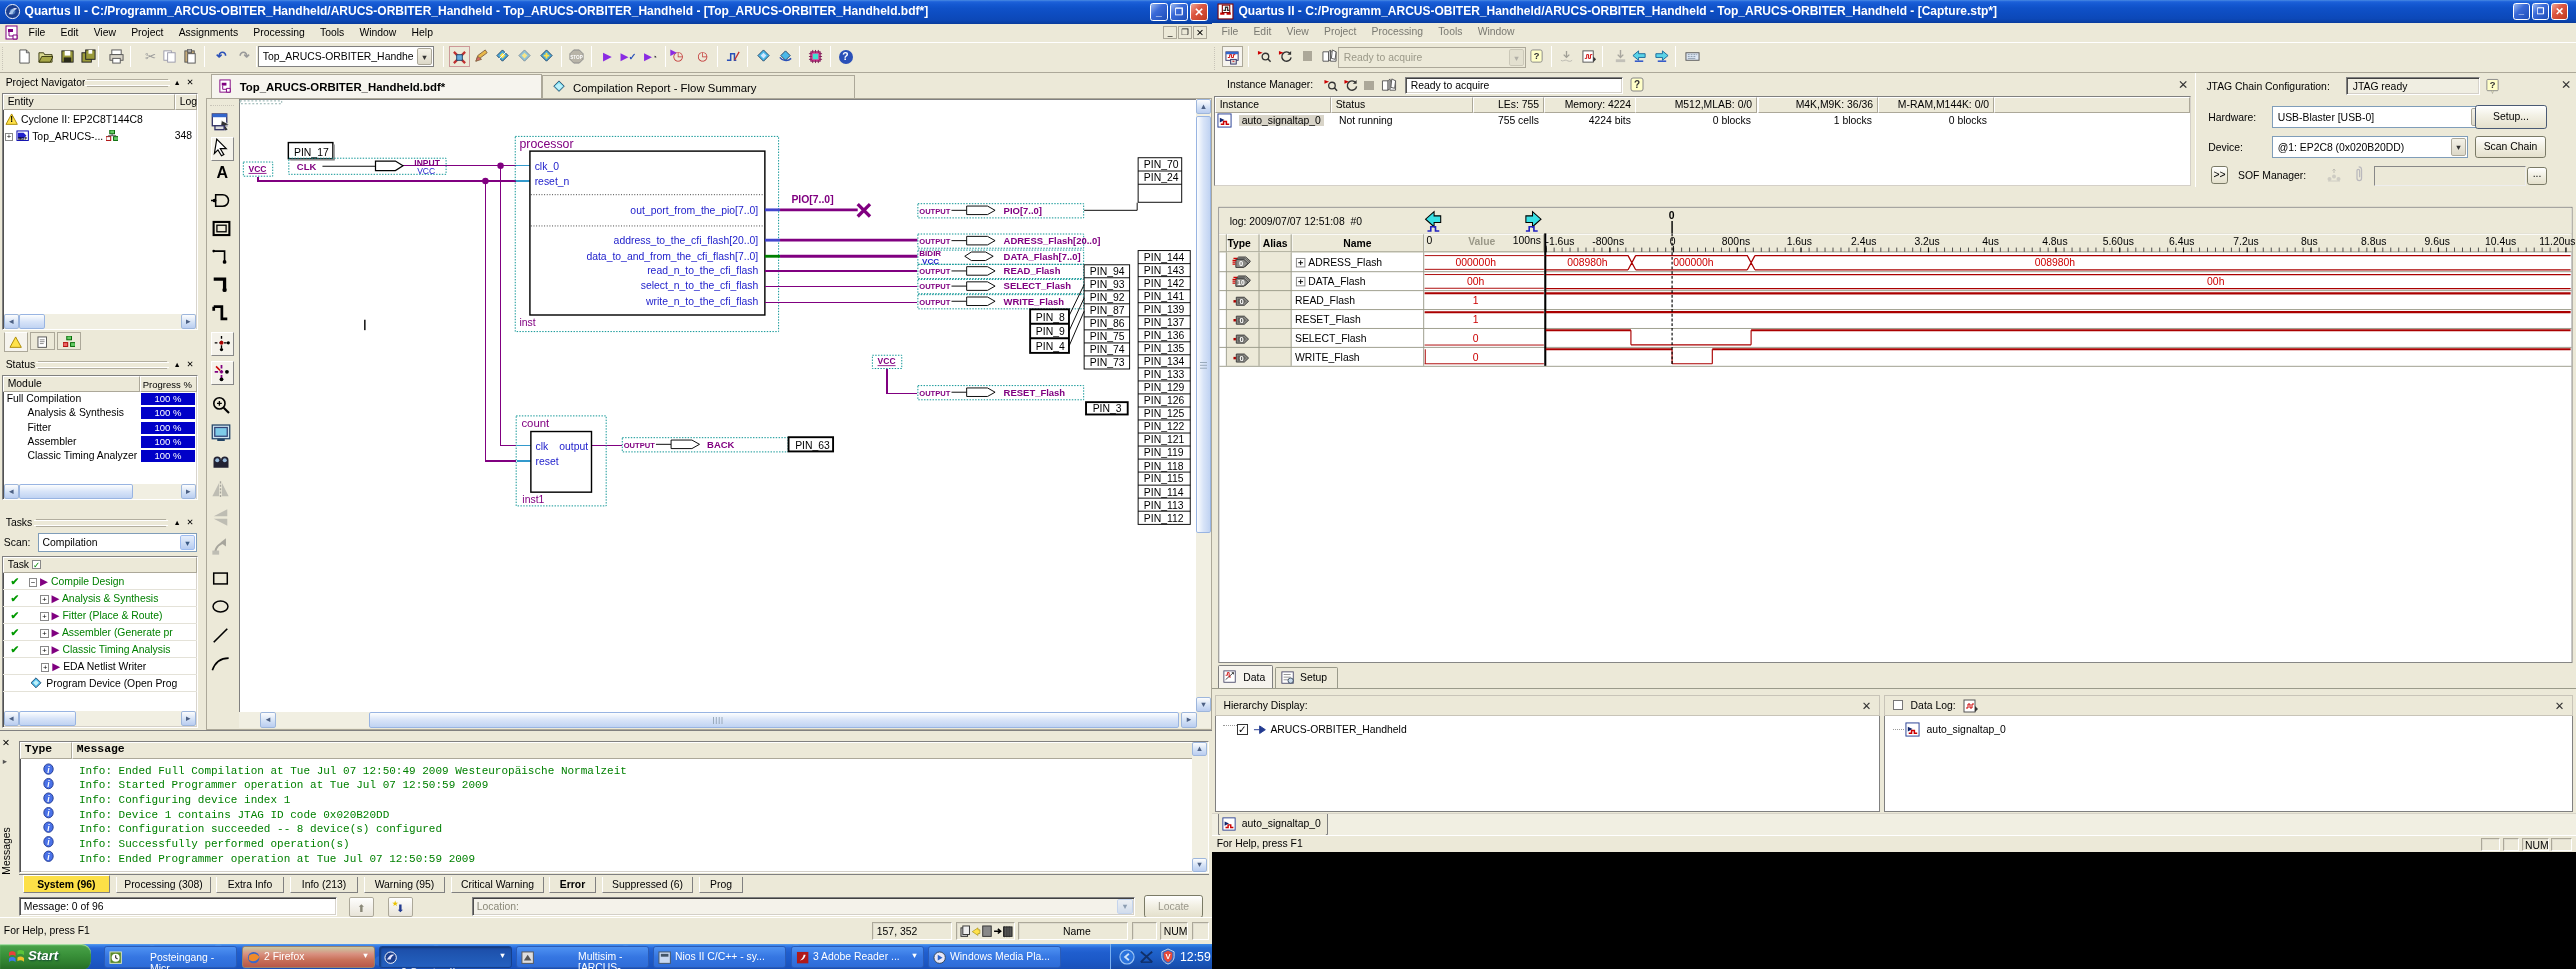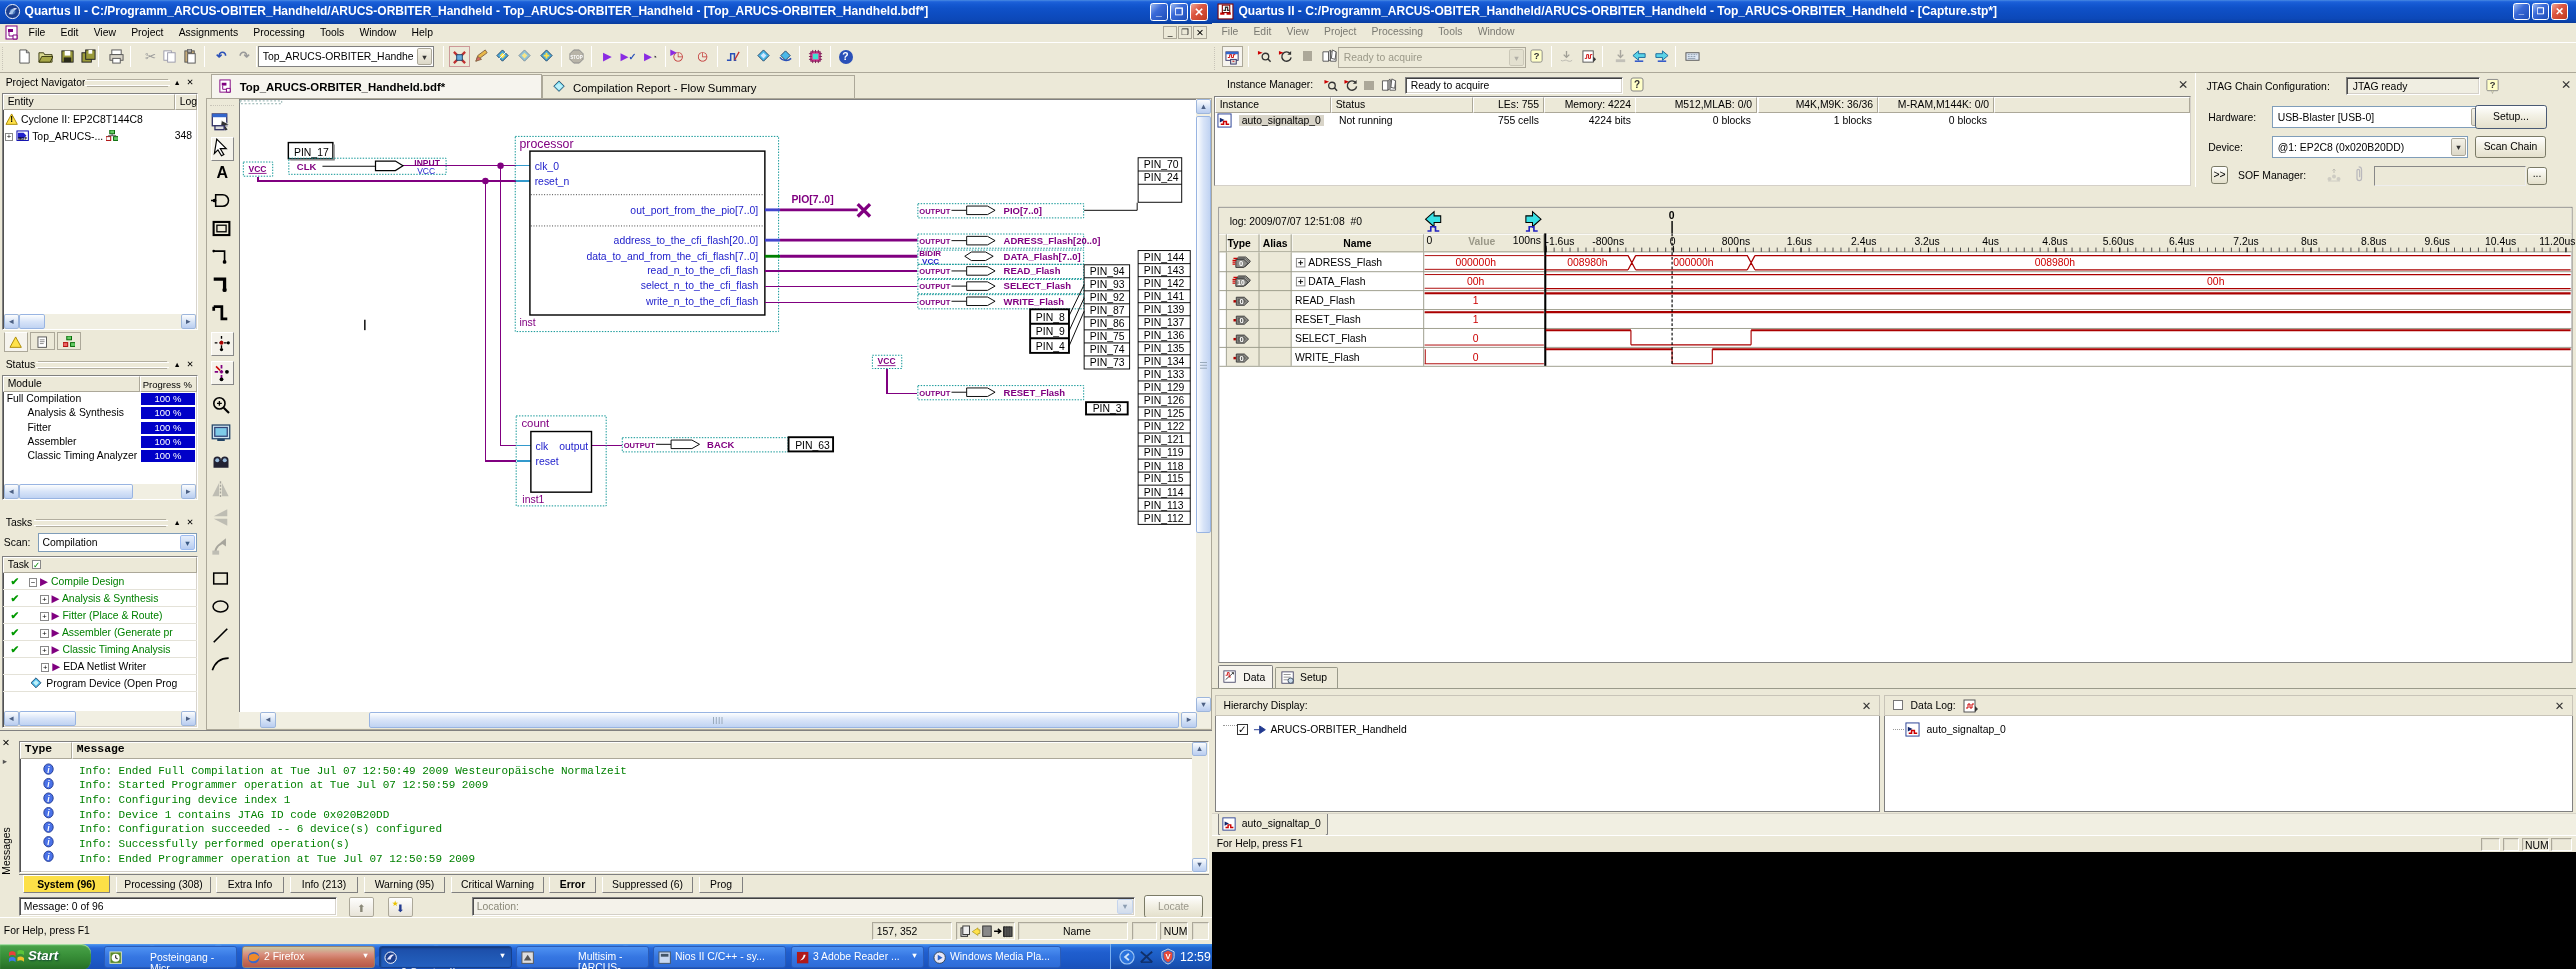--- a/index.html
+++ b/index.html
@@ -656,21 +656,21 @@
           </g>
       <g transform="translate(0 93)">
             <ellipse cx="8" cy="6" rx="5" ry="5.5" fill="#4a72e8" stroke="#223a90"></ellipse>
             <text x="8" y="10" font-size="9" fill="#fff" text-anchor="middle" font-style="italic" font-weight="bold">i</text>
           </g>
      </svg>
      <div class="msgline" style="left:59px;top:23px;">Info: Ended Full Compilation at Tue Jul 07 12:50:49 2009 Westeuropäische Normalzeit</div>
      <div class="msgline" style="left:59px;top:37px;">Info: Started Programmer operation at Tue Jul 07 12:50:59 2009</div>
      <div class="msgline" style="left:59px;top:52px;">Info: Configuring device index 1</div>
      <div class="msgline" style="left:59px;top:67px;">Info: Device 1 contains JTAG ID code 0x020B20DD</div>
-     <div class="msgline" style="left:59px;top:81px;">Info: Configuration succeeded -- 6 device(s) configured</div>
+     <div class="msgline" style="left:59px;top:81px;">Info: Configuration succeeded -- 8 device(s) configured</div>
      <div class="msgline" style="left:59px;top:96px;">Info: Successfully performed operation(s)</div>
      <div class="msgline" style="left:59px;top:111px;">Info: Ended Programmer operation at Tue Jul 07 12:50:59 2009</div>
      <div class="abs" style="right:0;top:0;width:16px;height:130px;background:#f1efe2;">
         <div class="sbtn" style="left:0;top:0;width:15px;height:14px;font-size:7.6px;line-height:12.3px;">▲</div>
         <div class="sbtn" style="left:0;bottom:0;width:15px;height:14px;font-size:7.6px;line-height:12.3px;">▼</div>
      </div>
    </div>
 
    <div class="abs" style="left:19px;top:143px;width:1190px;height:20px;border-top:0.9px solid #808080;">
      <div class="mtab" style="left:3.8px;top:0;width:87px;height:18px;font-weight:bold;line-height:18px;background:#fde047;border-top:0.9px solid #fff;">System (96)</div>

